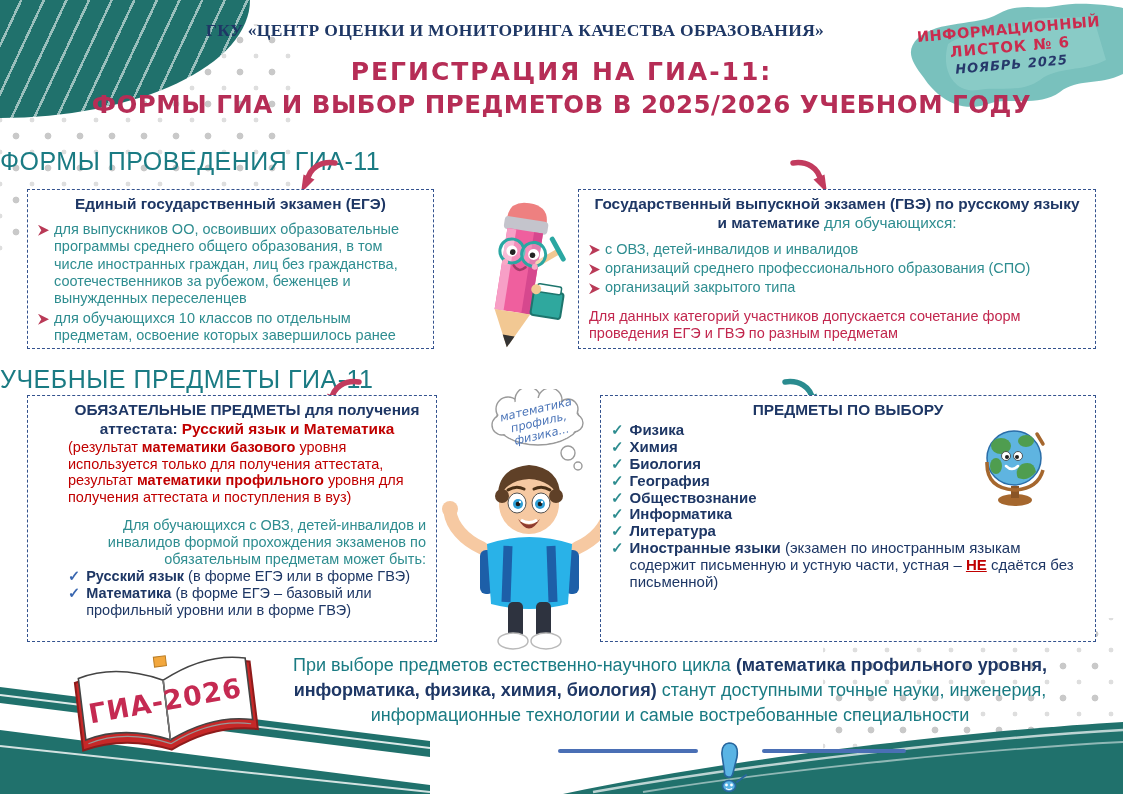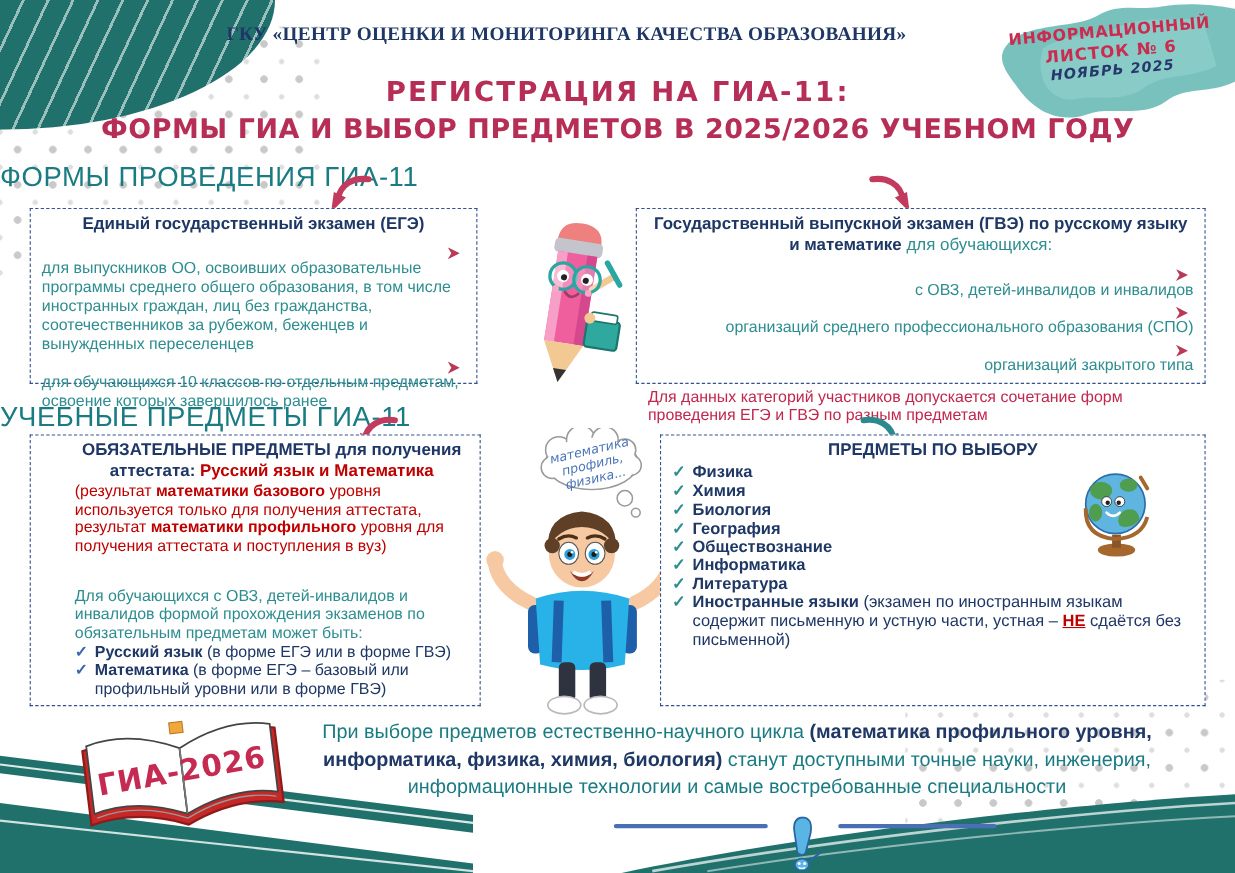--- a/index.html
+++ b/index.html
@@ -36,21 +36,21 @@
   .badge-l1 { font-size:14.5px; color:#cb2b4e; letter-spacing:.5px; }
   .badge-l2 { font-size:15px;  color:#cb2b4e; letter-spacing:1px; }
   .badge-l3 { font-size:13px;  color:#26386b; font-style:italic; letter-spacing:1px; }
   
   .org {
     position:absolute; top:20px; left:120px; width:790px; text-align:center;
     font-family:"Liberation Serif", serif; font-weight:bold; font-size:17.5px;
     color:#1e3765; letter-spacing:.3px;
   }
   .main-title {
-    position:absolute; top:68px; left:0; width:100%; text-align:center;
+    position:absolute; top:56px; left:0; width:100%; text-align:center;
     font-family:"DejaVu Sans", sans-serif; font-weight:bold; color:#b62d56;
     line-height:1.3;
   }
   .mt1 { font-size:25px; letter-spacing:2px; }
   .mt2 { font-size:24.5px; letter-spacing:.5px; }
   
   .sec {
     position:absolute; left:0; width:100%; text-align:left;
     color:#1a7b83; font-size:25px; letter-spacing:.5px;
   }
@@ -60,30 +60,30 @@
   .box {
     position:absolute; box-sizing:border-box; background:#fff;
     border:1.6px dashed #33528e; padding:5px 10px;
   }
   .box-ege  { left:27px;  top:189px; width:407px; height:160px; }
   .box-gve  { left:578px; top:189px; width:518px; height:160px; }
   .box-mand { left:27px;  top:395px; width:410px; height:247px;padding-left:40px; }
   .box-elec { left:600px; top:395px; width:496px; height:247px; }
   .bt { text-align:center; font-weight:bold; color:#1e3765; font-size:15.4px; line-height:1.22; }
   .bt .teal-norm { color:#2e8d90; font-weight:normal; }
-  .brow { display:flex; align-items:flex-end; margin-top:2px;flex-direction:column; }
+  .brow { display:flex; align-items:flex-start; margin-top:2px; }
   .amark { flex:none; width:11px; height:11px; margin:4px 5px 0 0;
            background:#b93a57; clip-path:polygon(0 0,100% 50%,0 100%,30% 50%); }
   .tealtxt { color:#2e8d90; font-size:14.5px; line-height:1.2; }
   .ege-bullets { margin-top:7px; }
   .gve-bullets { margin-top:8px; }
   .note-crimson { color:#c2274e; font-size:14.5px; line-height:1.22; margin-top:11px; }
   .redpara { color:#c00000; font-size:14.5px; line-height:1.17; }
   .mand-title .red { color:#c00000; }
-  .mand-para { margin-top:28px; line-height:1.17; }
+  .mand-para { margin-top:11px; line-height:1.17;text-align:right; }
   .chkrow { display:flex; align-items:flex-start; color:#1e3765; font-size:14.5px; line-height:1.17; }
   .chk { flex:none; margin-right:6px; font-weight:bold; }
   .chk-blue { color:#3a67b0; } .chk-teal { color:#2e8d90; }
   .ename { font-weight:bold; }
   .elist { margin-top:2px; }
   .elist .chkrow { line-height:1.13; font-size:15px; }
   .foreign { font-size:14.5px; line-height:1.17; }
   .ne { color:#c00000; font-weight:bold; text-decoration:underline; }
   .elec-note { margin-top:9px; }
   

